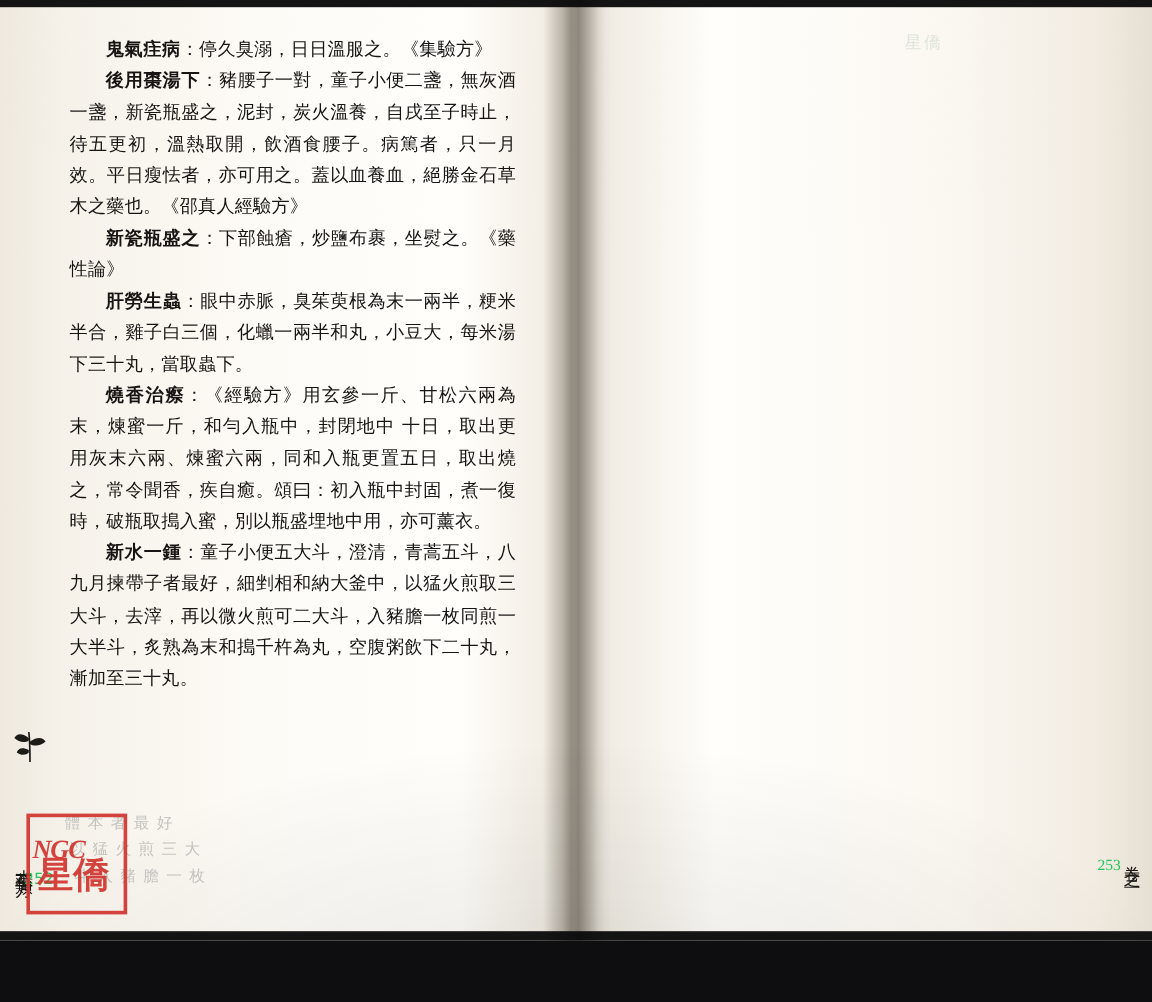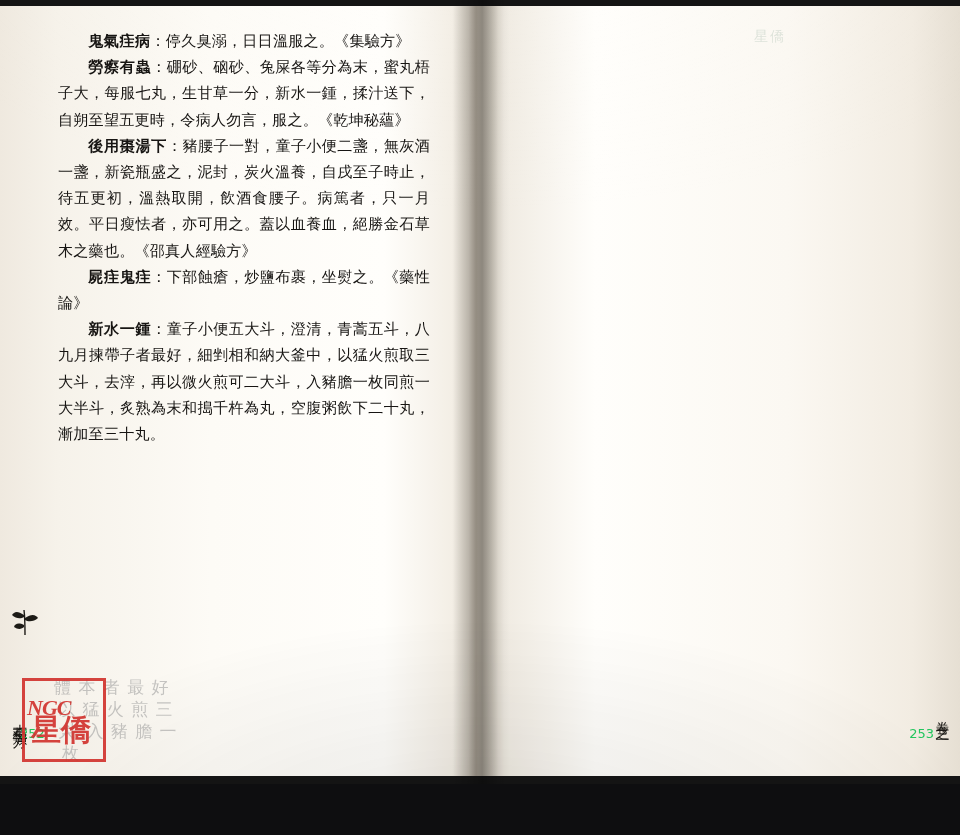--- a/index.html
+++ b/index.html
@@ -96,21 +96,21 @@
   }
 
   
   .folio {
     position: absolute;
     font-size: 13px;
     color: #22c55e;
     font-family: "DejaVu Sans", "Liberation Sans", sans-serif;
   }
   #folio-left  { left: 20px;  bottom: 43px; }
-  #folio-right { right: 26px; bottom: 43px; }
+  #folio-right { right: 26px; bottom: 55px; font-family: Liberation Serif, serif; }
 
   
   .vert-head {
     position: absolute;
     right: 8px;
     bottom: 62px;
     writing-mode: vertical-rl;
     font-size: 14px;
     line-height: 18px;
     letter-spacing: 4px;
@@ -177,21 +177,21 @@
     line-height: 30px;
     letter-spacing: 0px;
   }
   #stamp-grey {
     left: 54px;
     bottom: 34px;
     width: 132px;
     height: 74px;
     color: #9a9a9a;
     opacity: .55;
-    font-size: 17px;
+    font-size: 13px;
     line-height: 22px;
   }
   #stamp-grey .g1 { position: absolute; left: 0;  top: 0; letter-spacing: 1px;}
   #stamp-grey .g2 { position: absolute; left: 4px; top: 22px; letter-spacing: 1px;}
   #stamp-grey .g3 { position: absolute; left: 8px; top: 44px; letter-spacing: 1px;}
 
   
   #stamp-ghost {
     right: 56px;
     top: 26px;
@@ -219,23 +219,24 @@
 
 <div id="page">
   <div class="book"></div>
   <div class="table-edge top"></div>
   <div class="table-edge bottom"></div>
   <div class="gutter-shadow"></div>
 
   <div class="page-col page-left">
     <div class="textblock" id="left-text">
       <p class="ind"><span class="bold-head">鬼氣疰病</span><span>：停久臭溺，日日溫服之。《集驗方》</span></p>
-      <p class="ind"><span class="bold-head">勞瘵有蟲</span><span>：硼砂、硇砂、兔屎各等分為末，蜜丸梧子大，每服七丸，生甘草一分，新水一鍾，揉汁送下，自朔至望五更時，令病人勿言，服之。《乾坤秘蘊》</span></p>
       <p class="ind"><span class="bold-head">後用棗湯下</span><span>：豬腰子一對，童子小便二盞，無灰酒一盞，新瓷瓶盛之，泥封，炭火溫養，自戌至子時止，待五更初，溫熱取開，飲酒食腰子。病篤者，只一月效。平日瘦怯者，亦可用之。蓋以血養血，絕勝金石草木之藥也。《邵真人經驗方》</span></p>
-      <p class="ind"><span class="bold-head">屍疰鬼疰</span><span>：下部蝕瘡，炒鹽布裹，坐熨之。《藥性論》</span></p>
+      <p class="ind"><span class="bold-head">新瓷瓶盛之</span><span>：下部蝕瘡，炒鹽布裹，坐熨之。《藥性論》</span></p>
+      <p class="ind"><span class="bold-head">肝勞生蟲</span><span>：眼中赤脈，臭茱萸根為末一兩半，粳米半合，雞子白三個，化蠟一兩半和丸，小豆大，每米湯下三十丸，當取蟲下。</span></p>
+      <p class="ind"><span class="bold-head">燒香治瘵</span><span>：《經驗方》用玄參一斤、甘松六兩為末，煉蜜一斤，和勻入瓶中，封閉地中 十日，取出更用灰末六兩、煉蜜六兩，同和入瓶更置五日，取出燒之，常令聞香，疾自癒。頌曰：初入瓶中封固，煮一復時，破瓶取搗入蜜，別以瓶盛埋地中用，亦可薰衣。</span></p>
       <p class="ind"><span class="bold-head">新水一鍾</span><span>：童子小便五大斗，澄清，青蒿五斗，八九月揀帶子者最好，細剉相和納大釜中，以猛火煎取三大斗，去滓，再以微火煎可二大斗，入豬膽一枚同煎一大半斗，炙熟為末和搗千杵為丸，空腹粥飲下二十丸，漸加至三十丸。</span></p>
     </div>
 
     <svg class="sprig" viewBox="0 0 34 30">
       <path d="M17 29 C17 20 17 12 16 4" stroke="#1d1b16" stroke-width="1.4" fill="none"></path>
       <path d="M16 9 C9 4 6 6 4 9 C8 13 13 13 16 11 Z" fill="#1d1b16"></path>
       <path d="M17 12 C24 7 28 9 30 12 C26 16 20 16 17 14 Z" fill="#1d1b16"></path>
       <path d="M16 19 C10 16 7 18 6 21 C10 24 14 23 16 21 Z" fill="#1d1b16"></path>
     </svg>
 

